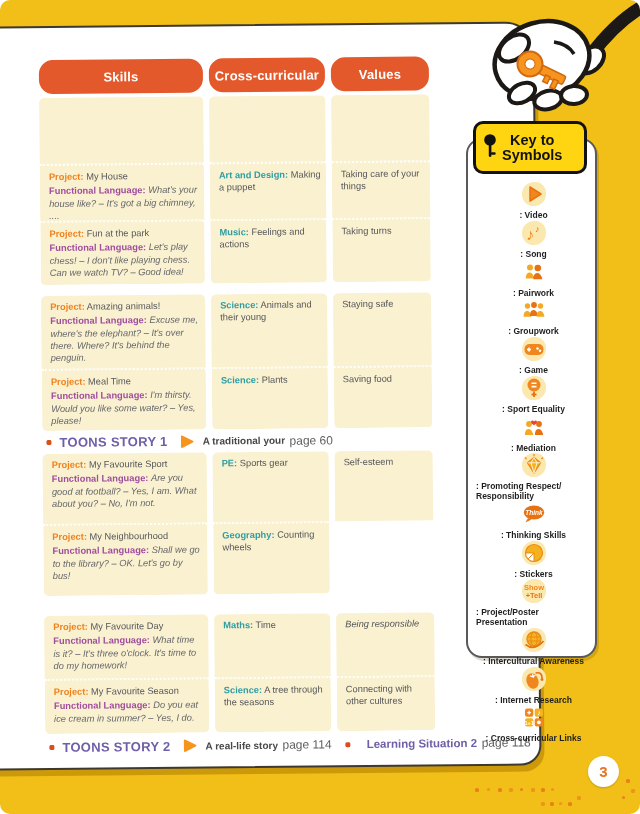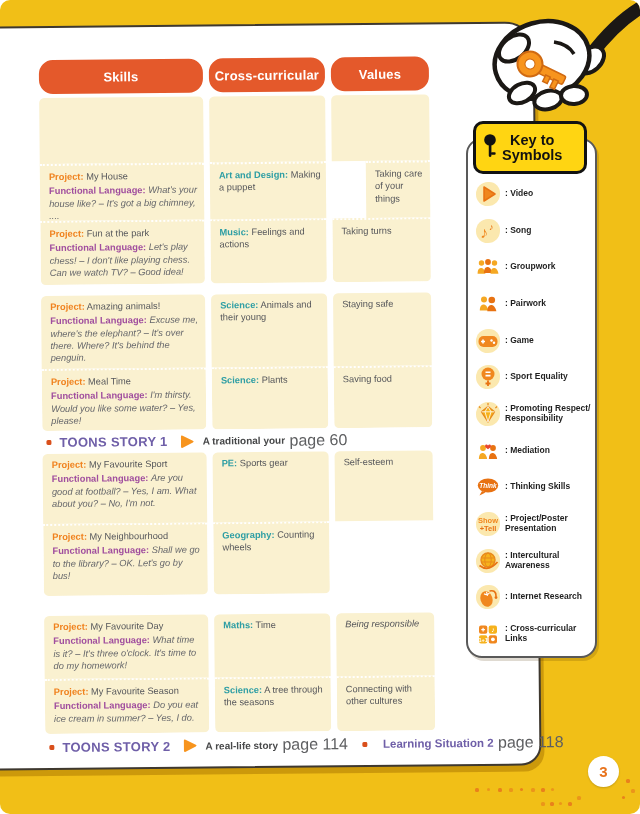--- a/index.html
+++ b/index.html
@@ -24,30 +24,30 @@
   .lb-f{color:#A04E9E;font-weight:bold;}
   .lb-s{color:#2E9EA4;font-weight:bold;}
   .flt{font-style:italic;color:#66676B;}
   .gaprow{grid-column:1/-1;}
   .band{grid-column:1/-1;display:flex;align-items:center;background:#FFFFFF;
         padding-left:4px;white-space:nowrap;overflow:visible;}
   .bullet{width:5px;height:5px;background:#D94F1B;border-radius:1.5px;margin-right:8px;flex:0 0 auto;}
   .toons{color:#6F5FA8;font-weight:bold;font-size:13px;letter-spacing:.3px;}
   .play{margin:0 7px 0 11px;flex:0 0 auto;}
   .storyb{color:#474849;font-size:10px;font-weight:bold;}
-  .pg{color:#5E5F61;font-size:16px;font-weight:normal;}
+  .pg{color:#5E5F61;font-size:12px;font-weight:normal;}
   .ls{color:#6F5FA8;font-weight:bold;font-size:11.5px;margin-left:8px;}
   .band .bullet2{margin-left:14px;}
   
   .panel{position:absolute;left:466px;top:138px;width:131px;height:520px;background:#FFFFFF;
          border:2px solid #595959;border-radius:16px;z-index:3;box-sizing:border-box;
          box-shadow:2px 3px 0 rgba(80,50,0,.18);}
   .items{position:absolute;left:8px;right:4px;top:42px;bottom:10px;display:flex;
          flex-direction:column;justify-content:space-between;}
-  .item{display:flex;align-items:center;gap:5px;}
+  .item{display:flex;align-items:center;gap:5px;flex-direction:column;}
   .ic{width:24px;height:24px;flex:0 0 24px;display:flex;align-items:center;justify-content:center;}
   .ic.blob{background:#FBE8AE;border-radius:50% 45% 50% 48%;}
   .ilb{font-size:8.5px;font-weight:bold;color:#1F1F1F;line-height:1.15;}
   .badge{position:absolute;left:473px;top:121px;width:114px;height:53px;background:#FFD512;
          border:3px solid #121212;border-radius:10px;z-index:4;display:flex;align-items:center;
          box-sizing:border-box;padding-left:6px;gap:4px;}
   .badge .t{font-size:14.5px;font-weight:bold;color:#111;line-height:1.03;}
   .badge .t .l1{margin-left:8px;}
   
   .hand{position:absolute;left:486px;top:-2px;z-index:5;}
@@ -70,21 +70,21 @@
         </div>
       <div class="grid" id="grid">
           <div class="cell rt" style="height: 66px; box-sizing: border-box;"></div>
           <div class="cell rt" style="height: 66px; box-sizing: border-box;"></div>
           <div class="cell rt" style="height: 66px; box-sizing: border-box;"></div>
           <div class="cell sep" style="height: 57px; box-sizing: border-box;">
             <p><span class="lb-p">Project:</span> <span>My House</span></p>
             <p><span class="lb-f">Functional Language:</span> <span class="flt">What's your house like? – It's got a big chimney, ....</span></p>
           </div>
           <div class="cell sep" style="height: 57px; box-sizing: border-box;"><span class="lb-s">Art and Design:</span> <span>Making a puppet</span></div>
-          <div class="cell sep" style="height: 57px; box-sizing: border-box; margin-left: 34px;"><span>Taking care of your things</span></div>
+          <div class="cell sep" style="height: 57px; box-sizing: border-box;"><span>Taking care of your things</span></div>
           <div class="cell sep rb" style="height: 64px; box-sizing: border-box;">
             <p><span class="lb-p">Project:</span> <span>Fun at the park</span></p>
             <p><span class="lb-f">Functional Language:</span> <span class="flt">Let's play chess! – I don't like playing chess. Can we watch TV? – Good idea!</span></p>
           </div>
           <div class="cell sep rb" style="height: 64px; box-sizing: border-box;"><span class="lb-s">Music:</span> <span>Feelings and actions</span></div>
           <div class="cell sep rb" style="height: 64px; box-sizing: border-box;"><span>Taking turns</span></div>
           <div class="gaprow" style="height: 11px;"></div>
           <div class="cell rt" style="height: 73px; box-sizing: border-box;">
             <p><span class="lb-p">Project:</span> <span>Amazing animals!</span></p>
             <p><span class="lb-f">Functional Language:</span> <span class="flt">Excuse me, where's the elephant? – It's over there. Where? It's behind the penguin.</span></p>
@@ -164,93 +164,103 @@
             <svg width="24" height="24" viewBox="0 0 24 24">
               <text x="4" y="19" font-size="16" font-weight="bold" fill="#F0871E">♪</text>
               <text x="13" y="11" font-size="9" font-weight="bold" fill="#E87212">♪</text>
             </svg>
           </span>
           <span class="ilb">: Song</span>
         </div>
         <div class="item">
           <span class="ic">
             <svg width="24" height="24" viewBox="0 0 24 24">
+              <circle cx="8" cy="7.5" r="3" fill="#F5A823"></circle>
+              <path d="M3.8 18.5 c0-5 2.0999999999999996-6 4.2-6 s4.2 4 4.2 6 z" fill="#F5A823"></path>
+              <circle cx="15.8" cy="8" r="3.3" fill="#E87212"></circle>
+              <path d="M11.3 19.3 c0-5.3 2.3099999999999996-6.3 4.5-6.3 s4.5 4.3 4.5 6.3 z" fill="#E87212"></path>
+            </svg>
+          </span>
+          <span class="ilb">: Pairwork</span>
+        </div>
+        <div class="item">
+          <span class="ic">
+            <svg width="24" height="24" viewBox="0 0 24 24">
               <circle cx="5.5" cy="8" r="2.7" fill="#F5A823"></circle>
               <path d="M1.5999999999999999 18.7 c0-4.7 1.89-5.7 3.9000000000000004-5.7 s3.9000000000000004 3.7 3.9000000000000004 5.7 z" fill="#F5A823"></path>
               <circle cx="12" cy="7" r="2.9" fill="#E87212"></circle>
               <path d="M7.8999999999999995 17.9 c0-4.9 2.03-5.9 4.1-5.9 s4.1 3.9 4.1 5.9 z" fill="#E87212"></path>
               <circle cx="18.5" cy="8" r="2.7" fill="#F5A823"></circle>
               <path d="M14.600000000000001 18.7 c0-4.7 1.89-5.7 3.9000000000000004-5.7 s3.9000000000000004 3.7 3.9000000000000004 5.7 z" fill="#F5A823"></path>
             </svg>
           </span>
           <span class="ilb">: Groupwork</span>
         </div>
         <div class="item">
-          <span class="ic">
-            <svg width="24" height="24" viewBox="0 0 24 24">
-              <circle cx="8" cy="7.5" r="3" fill="#F5A823"></circle>
-              <path d="M3.8 18.5 c0-5 2.0999999999999996-6 4.2-6 s4.2 4 4.2 6 z" fill="#F5A823"></path>
-              <circle cx="15.8" cy="8" r="3.3" fill="#E87212"></circle>
-              <path d="M11.3 19.3 c0-5.3 2.3099999999999996-6.3 4.5-6.3 s4.5 4.3 4.5 6.3 z" fill="#E87212"></path>
-            </svg>
-          </span>
-          <span class="ilb">: Pairwork</span>
-        </div>
-        <div class="item">
           <span class="ic blob">
             <svg width="24" height="24" viewBox="0 0 24 24">
               <rect x="2.5" y="7" width="19" height="11" rx="5" fill="#F0871E"></rect>
               <path d="M7 10.5 v4 M5 12.5 h4" stroke="#fff" stroke-width="1.6"></path>
               <circle cx="15.5" cy="11.5" r="1.2" fill="#fff"></circle>
               <circle cx="18" cy="13.8" r="1.2" fill="#fff"></circle>
             </svg>
           </span>
           <span class="ilb">: Game</span>
         </div>
         <div class="item">
           <span class="ic blob">
             <svg width="24" height="24" viewBox="0 0 24 24">
               <circle cx="12" cy="9" r="6.5" fill="#F0871E"></circle>
               <path d="M9.5 7.3 h5 M9.5 10.6 h5" stroke="#fff" stroke-width="1.6"></path>
               <path d="M12 15.5 v5.5 M9.5 18.5 h5" stroke="#E87212" stroke-width="1.8"></path>
             </svg>
           </span>
           <span class="ilb">: Sport Equality</span>
-        </div>
-        <div class="item">
-          <span class="ic blob">
-            <svg width="24" height="24" viewBox="0 0 24 24">
-              <path d="M12 4.5 L18.5 9.8 L12 20 L5.5 9.8 Z" fill="#F6B21C" stroke="#E8891A" stroke-width="1.3" stroke-linejoin="round"></path>
-              <path d="M5.5 9.8 h13 M12 4.5 L9 9.8 L12 20 M12 4.5 L15 9.8 L12 20" stroke="#fff" stroke-width="0.8" fill="none"></path>
-              <path d="M3 4.5 l1.6 1.6 M21 4.5 l-1.6 1.6 M12 1 v2.2" stroke="#E8891A" stroke-width="1.2"></path>
-            </svg>
-          </span>
-          <span class="ilb">: Promoting Respect/ Responsibility</span>
         </div>
         <div class="item">
           <span class="ic">
             <svg width="24" height="24" viewBox="0 0 24 24">
               <circle cx="7" cy="9" r="2.9" fill="#F5A823"></circle>
               <path d="M2.8999999999999995 19.9 c0-4.9 2.03-5.9 4.1-5.9 s4.1 3.9 4.1 5.9 z" fill="#F5A823"></path>
               <circle cx="17" cy="9" r="2.9" fill="#E87212"></circle>
               <path d="M12.9 19.9 c0-4.9 2.03-5.9 4.1-5.9 s4.1 3.9 4.1 5.9 z" fill="#E87212"></path>
               <path d="M12 6.6 c-.9-1.8-3-1.2-3 .4 0 1.3 1.7 2.4 3 3.3 1.3-.9 3-2 3-3.3 0-1.6-2.1-2.2-3-.4z" fill="#E8452E"></path>
             </svg>
           </span>
           <span class="ilb">: Mediation</span>
         </div>
         <div class="item">
+          <span class="ic blob">
+            <svg width="24" height="24" viewBox="0 0 24 24">
+              <path d="M12 4.5 L18.5 9.8 L12 20 L5.5 9.8 Z" fill="#F6B21C" stroke="#E8891A" stroke-width="1.3" stroke-linejoin="round"></path>
+              <path d="M5.5 9.8 h13 M12 4.5 L9 9.8 L12 20 M12 4.5 L15 9.8 L12 20" stroke="#fff" stroke-width="0.8" fill="none"></path>
+              <path d="M3 4.5 l1.6 1.6 M21 4.5 l-1.6 1.6 M12 1 v2.2" stroke="#E8891A" stroke-width="1.2"></path>
+            </svg>
+          </span>
+          <span class="ilb">: Promoting Respect/ Responsibility</span>
+        </div>
+        <div class="item">
           <span class="ic">
             <svg width="24" height="24" viewBox="0 0 24 24">
               <ellipse cx="12" cy="10.5" rx="10.2" ry="7" fill="#E87212"></ellipse>
               <path d="M6 16 l-2.5 4.5 6-3 z" fill="#E87212"></path>
               <text x="12" y="13" text-anchor="middle" font-size="6.5" font-weight="bold" font-style="italic" fill="#fff">Think</text>
             </svg>
           </span>
           <span class="ilb">: Thinking Skills</span>
+        </div>
+        <div class="item">
+          <span class="ic blob">
+            <svg width="24" height="24" viewBox="0 0 24 24">
+              <circle cx="12" cy="12" r="8.5" fill="#F6B21C" stroke="#E8891A" stroke-width="1.2"></circle>
+              <path d="M12 12 L12 20.5 A8.5 8.5 0 0 1 3.5 12 Z" fill="#fff" stroke="#E8891A" stroke-width="1"></path>
+              <path d="M12 12 L6 18" stroke="#E8891A" stroke-width="1"></path>
+            </svg>
+          </span>
+          <span class="ilb">: Stickers</span>
         </div>
         <div class="item">
           <span class="ic blob">
             <svg width="24" height="24" viewBox="0 0 24 24">
               <text x="12" y="11" text-anchor="middle" font-size="7.5" font-weight="bold" fill="#F0871E">Show</text>
               <text x="12" y="19" text-anchor="middle" font-size="7.5" font-weight="bold" fill="#E87212">+Tell</text>
             </svg>
           </span>
           <span class="ilb">: Project/Poster Presentation</span>
         </div>

